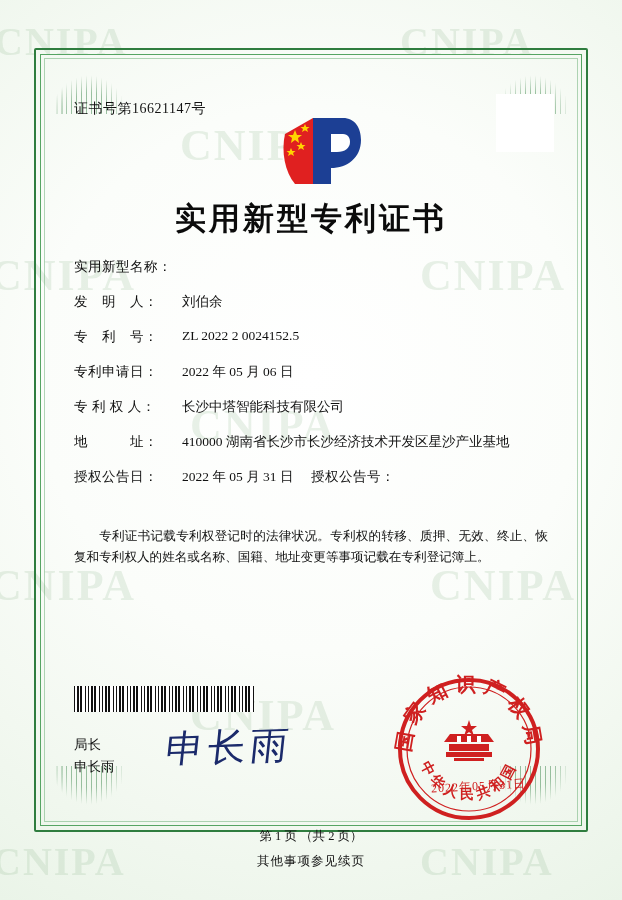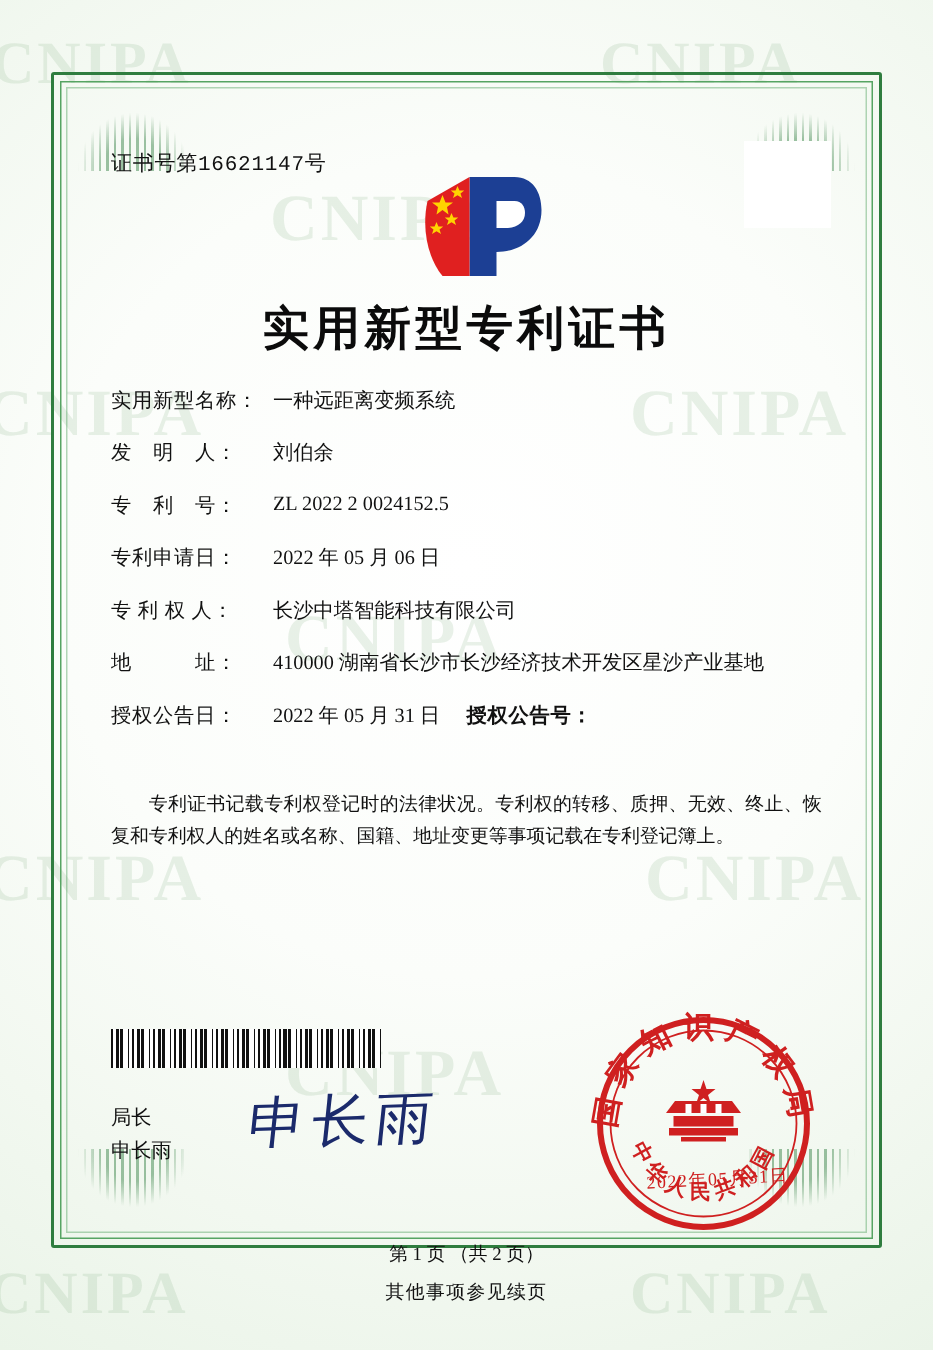--- a/index.html
+++ b/index.html
@@ -52,21 +52,21 @@
   .corner.tr{right:46px;top:60px;transform:scaleX(-1);}
   .corner.bl{left:46px;bottom:80px;transform:scaleY(-1);}
   .corner.br{right:46px;bottom:80px;transform:scale(-1,-1);}
 
   
   .content{
     position:absolute;left:60px;top:86px;right:60px;bottom:96px;
   }
 
   .cert-no{
-    font-family:Liberation Mono, monospace;
+    font-family:Liberation Serif, serif;
     font-size:14px;color:#111;letter-spacing:.5px;
     position:absolute;left:14px;top:14px;
   }
 
   
   .qr{
     position:absolute;right:8px;top:8px;width:54px;height:54px;
     background:#fff;
     padding:2px;
   }
@@ -101,21 +101,21 @@
     font-size:13.5px;
     color:#111;
   }
   .row{display:flex;align-items:flex-start;margin-bottom:17px;}
   .lbl{width:108px;flex:0 0 108px;letter-spacing:.5px;}
   .val{flex:1;}
   .val .l2{display:block;margin-top:3px;}
   .row.two{margin-bottom:12px;}
   .row.two .half{display:flex;flex:1;}
   .row.two .half .lbl{width:108px;flex:0 0 108px;}
-  .row.two .half2{display:flex;flex:1;font-weight:bold;}
+  .row.two .half2{display:flex;flex:1;}
   .row.two .half2 .lbl{width:88px;flex:0 0 88px;}
 
   .para{
     position:absolute;left:14px;right:14px;top:440px;
     font-family:"Liberation Serif","DejaVu Serif",serif;
     font-size:12.6px;
     line-height:21px;
     color:#111;
     text-align:justify;
   }
@@ -219,21 +219,20 @@
           <polygon points="50,30 51.3,33 54.5,33 52,35 53,38 50,36.2 47,38 48,35 45.5,33 48.7,33"></polygon>
         </g>
       </svg>
     </div>
 
     <div class="title">实用新型专利证书</div>
 
     <div class="fields">
       <div class="row">
         <div class="lbl">实用新型名称：</div>
-        <div class="val">一种远距离变频系统</div>
       </div>
       <div class="row">
         <div class="lbl">发　明　人：</div>
         <div class="val">刘伯余</div>
       </div>
       <div class="row">
         <div class="lbl">专　利　号：</div>
         <div class="val">ZL 2022 2 0024152.5</div>
       </div>
       <div class="row">

